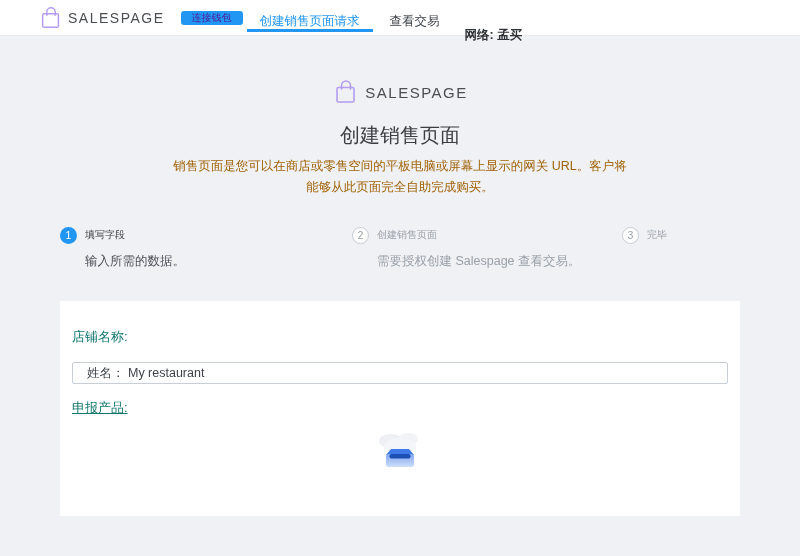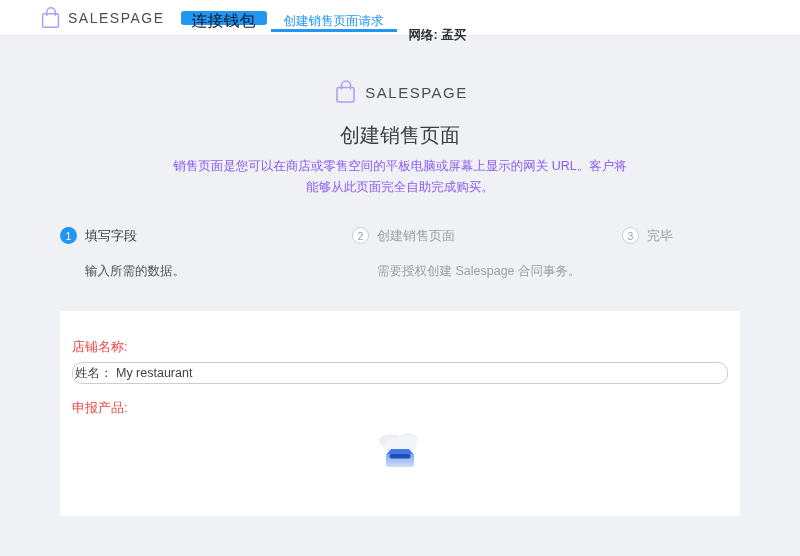--- a/index.html
+++ b/index.html
@@ -23,24 +23,24 @@
   .brand .bag { width: 26px; height: 26px; }
   .brand .brand-text {
     font-size: 14px;
     letter-spacing: 1.5px;
     color: #4a4d52;
     margin-left: 4px;
   }
   .connect-btn {
     margin-left: 16px;
     background: #2196f3;
-    color: #0f172a;
+    color: #4c1d95;
     border: none;
     border-radius: 3px;
-    font-size: 16px;
+    font-size: 10px;
     height: 14px;
     padding: 0 11px;
     cursor: pointer;
     font-family: inherit;
   }
   .nav-tab {
     height: 28px;
     line-height: 34px;
     padding: 0 13px;
     font-size: 12.5px;
@@ -80,21 +80,21 @@
     margin-top: 12px;
     font-size: 20px;
     font-weight: 400;
     color: #3a3d42;
   }
   .hero-sub {
     margin: 7px auto 0;
     max-width: 462px;
     font-size: 12.5px;
     line-height: 1.7;
-    color: #8b5cf6;
+    color: #a16207;
     text-align: center;
   }
 
   
   .steps {
     display: flex;
     margin: 28px 60px 0;
   }
   .step { flex: 0 0 auto; }
   .step-1 { width: 292px; }
@@ -109,54 +109,54 @@
     align-items: center;
     justify-content: center;
     flex: 0 0 17px;
   }
   .step.active .step-circle { background: #2196f3; color: #fff; }
   .step.pending .step-circle {
     background: #fff;
     border: 1px solid #c6ccd4;
     color: #9aa0a9;
   }
-  .step-title { margin-left: 8px; font-size: 13px; color: #3a3d42; }
+  .step-title { margin-left: 8px; font-size: 10px; color: #3a3d42; }
   .step.pending .step-title { color: #9aa0a9; }
   .step-desc {
     margin-left: 25px;
-    margin-top: 16px;
+    margin-top: 7px;
     font-size: 12.5px;
     line-height: 1.65;
     color: #4c5057;
   }
   .step.pending .step-desc { color: #9aa0a9; }
 
   
   .card {
     width: 680px;
     margin: 30px auto 0;
     background: #ffffff;
     padding: 27px 12px 40px;
   }
-  .field-label { font-size: 13px; color: #ef4444; }
+  .field-label { font-size: 13px; color: #0f766e; }
   .text-input {
     display: block;
     width: 100%;
     height: 22px;
-    margin-top: 6px;
+    margin-top: 16px;
     border: 1px solid #c9ced6;
-    border-radius: 10px;
-    padding: 0 2px;
+    border-radius: 2px;
+    padding: 0 14px;
     font-size: 12.5px;
     color: #3f4349;
     font-family: inherit;
     background: #fff;
     outline: none;
   }
-  .label-products { margin-top: 15px; }
+  .label-products { margin-top: 15px; text-decoration: underline; }
   .dropzone {
     margin-top: 5px;
     height: 54px;
     border: 1px dashed #8f959e;
     padding: 13px 9px;
     font-size: 12.5px;
     color: #3f4349;
     cursor: pointer;
   }
   .empty-state { margin-top: 11px; text-align: center; }
@@ -168,20 +168,21 @@
 <header class="navbar">
   <div class="brand">
     <svg class="bag" viewBox="0 0 28 28">
       <rect x="5" y="9.5" width="17" height="14.5" rx="1.5" fill="none" stroke="#b49cf0" stroke-width="1.6"></rect>
       <path d="M9.5 11 V7.5 a4.5 4.5 0 0 1 9 0 V11" fill="none" stroke="#b49cf0" stroke-width="1.6" stroke-linecap="round"></path>
     </svg>
     <span class="brand-text">SALESPAGE</span>
   </div>
   <button class="connect-btn">连接钱包</button>
   <div class="nav-tab active">创建销售页面请求</div>
+  <div class="nav-tab">查看交易</div>
   <div class="network">网络: 孟买</div>
 </header>
 
 <main>
 
   <section class="hero">
     <div class="hero-logo">
       <svg class="bag" viewBox="0 0 28 28">
         <rect x="5" y="9.5" width="17" height="14.5" rx="1.5" fill="none" stroke="#b49cf0" stroke-width="1.6"></rect>
         <path d="M9.5 11 V7.5 a4.5 4.5 0 0 1 9 0 V11" fill="none" stroke="#b49cf0" stroke-width="1.6" stroke-linecap="round"></path>
@@ -198,21 +199,21 @@
         <div class="step-circle">1</div>
         <div class="step-title">填写字段</div>
       </div>
       <div class="step-desc">输入所需的数据。</div>
     </div>
     <div class="step step-2 pending">
       <div class="step-head">
         <div class="step-circle">2</div>
         <div class="step-title">创建销售页面</div>
       </div>
-      <div class="step-desc">需要授权创建 Salespage 合同事务。</div>
+      <div class="step-desc">需要授权创建 Salespage 查看交易。</div>
     </div>
     <div class="step step-3 pending">
       <div class="step-head">
         <div class="step-circle">3</div>
         <div class="step-title">完毕</div>
       </div>
     </div>
   </section>
 
   <section class="card">

